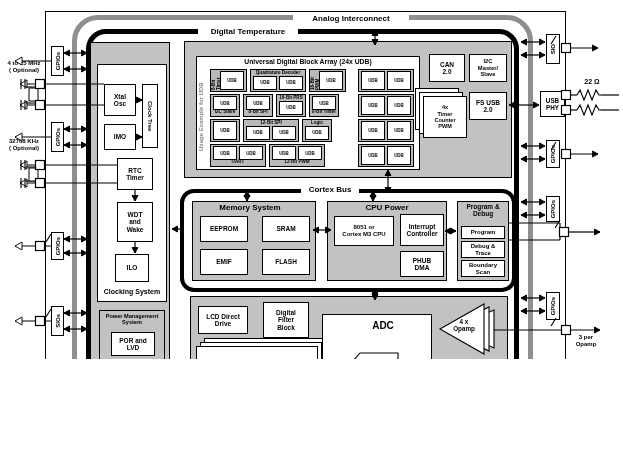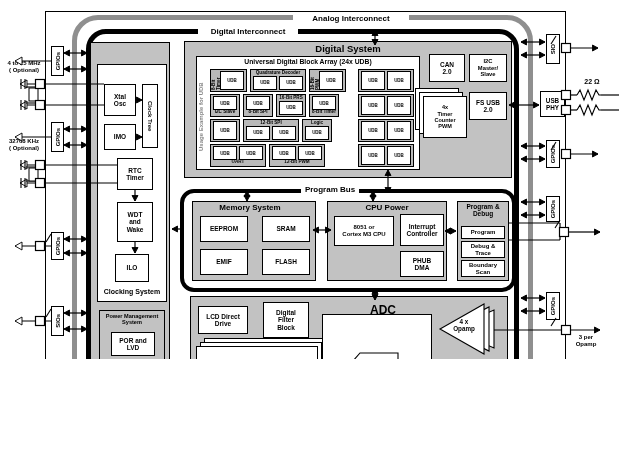--- a/index.html
+++ b/index.html
@@ -222,21 +222,21 @@
       <rect x="561.5" y="149.5" width="9" height="9" fill="#fff" stroke="#000" stroke-width="1.2"></rect>
       <rect x="559.5" y="227.5" width="9" height="9" fill="#fff" stroke="#000" stroke-width="1.2"></rect>
       <rect x="561.5" y="325.5" width="9" height="9" fill="#fff" stroke="#000" stroke-width="1.2"></rect>
       <rect x="561.5" y="392.5" width="9" height="9" fill="#fff" stroke="#000" stroke-width="1.2"></rect>
     </svg>
 
   <div class="rect outer" style="left:45px;top:11px;width:521px;height:452px;"></div>
   <div class="rect ring-gray" style="left:72px;top:15px;width:461px;height:436px;"></div>
   <div class="rect ring-black" style="left:86px;top:29px;width:433px;height:410px;"></div>
   <div class="buslabel" style="left:293px;top:13px;width:116px;">Analog Interconnect</div>
-  <div class="buslabel" style="left:198px;top:26px;width:100px;">Digital Interconnect</div>
+  <div class="buslabel" style="left:198px;top:26px;width:100px;">Digital Temperature</div>
 
   <div class="panel" style="left:90px;top:42px;width:80px;height:386px;"></div>
   <div class="box" style="left:97px;top:64px;width:70px;height:238px;background:#fff;z-index:6;"></div>
   <div class="box" style="left:104px;top:84px;width:32px;height:32px;">Xtal
 Osc</div>
   <div class="box" style="left:142px;top:84px;width:16px;height:64px;"><span class="vtext-down" style="font-size:6px;">Clock Tree</span></div>
   <div class="box" style="left:104px;top:124px;width:32px;height:26px;">IMO</div>
   <div class="box" style="left:117px;top:158px;width:36px;height:32px;">RTC
 Timer</div>
   <div class="box" style="left:117px;top:202px;width:36px;height:40px;">WDT
@@ -248,39 +248,38 @@
   <div class="title" style="left:99px;top:313px;width:66px;font-size:5.6px;">Power Management
 System</div>
   <div class="box" style="left:111px;top:332px;width:44px;height:24px;">POR and
 LVD</div>
   <div class="box" style="left:111px;top:360px;width:44px;height:24px;">Sleep
 Power</div>
   <div class="box" style="left:107px;top:388px;width:50px;height:15px;font-size:6px;">1.8 V LDO</div>
   <div class="box" style="left:107px;top:407px;width:50px;height:15px;font-size:6px;">SMP</div>
 
   <div class="panel" style="left:184px;top:41px;width:328px;height:137px;"></div>
-  <div class="title" style="left:184px;top:44px;width:328px;font-size:9.5px;">Digital System</div>
   <div class="box" style="left:196px;top:56px;width:224px;height:114px;z-index:6;"></div>
   <div class="title" style="left:198px;top:58px;width:220px;font-size:6.8px;">Universal Digital Block Array (24x UDB)</div>
   <div class="abs vtext" style="left:198px;top:68px;width:10px;height:98px;font-size:6px;font-weight:bold;color:#8a8a8a;z-index:12;text-align:center;">Usage Example for UDB</div>
   <div id="udb-rows"><div class="udb-row"><div class="udb-group h"><div class="udb-glabel-v">8-Bit Timer</div><div class="udb-cells"><div class="udb-cell">UDB</div></div></div><div class="udb-group"><div class="udb-glabel">Quadrature Decoder</div><div class="udb-cells"><div class="udb-cell">UDB</div><div class="udb-cell">UDB</div></div></div><div class="udb-group h"><div class="udb-glabel-v">16-Bit PWM</div><div class="udb-cells"><div class="udb-cell">UDB</div></div></div><div class="udb-group" style="margin-left: auto;"><div class="udb-cells"><div class="udb-cell">UDB</div><div class="udb-cell">UDB</div></div></div></div><div class="udb-row"><div class="udb-group"><div class="udb-cells"><div class="udb-cell">UDB</div></div><div class="udb-glabel">I2C Slave</div></div><div class="udb-group"><div class="udb-cells"><div class="udb-cell">UDB</div></div><div class="udb-glabel">8-Bit SPI</div></div><div class="udb-group"><div class="udb-glabel">16-Bit PRS</div><div class="udb-cells"><div class="udb-cell">UDB</div></div></div><div class="udb-group"><div class="udb-cells"><div class="udb-cell">UDB</div></div><div class="udb-glabel">8-Bit Timer</div></div><div class="udb-group" style="margin-left: auto;"><div class="udb-cells"><div class="udb-cell">UDB</div><div class="udb-cell">UDB</div></div></div></div><div class="udb-row"><div class="udb-group"><div class="udb-cells"><div class="udb-cell">UDB</div></div></div><div class="udb-group"><div class="udb-glabel">12-Bit SPI</div><div class="udb-cells"><div class="udb-cell">UDB</div><div class="udb-cell">UDB</div></div></div><div class="udb-group"><div class="udb-glabel">Logic</div><div class="udb-cells"><div class="udb-cell">UDB</div></div></div><div class="udb-group" style="margin-left: auto;"><div class="udb-cells"><div class="udb-cell">UDB</div><div class="udb-cell">UDB</div></div></div></div><div class="udb-row"><div class="udb-group"><div class="udb-cells"><div class="udb-cell">UDB</div><div class="udb-cell">UDB</div></div><div class="udb-glabel">UART</div></div><div class="udb-group"><div class="udb-cells"><div class="udb-cell">UDB</div><div class="udb-cell">UDB</div></div><div class="udb-glabel">12-Bit PWM</div></div><div class="udb-group" style="margin-left: auto;"><div class="udb-cells"><div class="udb-cell">UDB</div><div class="udb-cell">UDB</div></div></div></div></div>
   <div class="box" style="left:429px;top:54px;width:36px;height:28px;">CAN
 2.0</div>
   <div class="box" style="left:469px;top:54px;width:38px;height:28px;font-size:5.8px;">I2C
 Master/
 Slave</div>
   <div class="box" style="left:469px;top:92px;width:38px;height:28px;">FS USB
 2.0</div>
   <div class="box stack-ul" style="left:423px;top:96px;width:44px;height:42px;font-size:5.5px;">4x
 Timer
 Counter
 PWM</div>
 
   <div class="rect busrect" style="left:180px;top:189px;width:336px;height:103px;"></div>
-  <div class="buslabel" style="left:301px;top:184px;width:58px;">Program Bus</div>
+  <div class="buslabel" style="left:301px;top:184px;width:58px;">Cortex Bus</div>
 
   <div class="panel" style="left:192px;top:201px;width:124px;height:80px;z-index:7;"></div>
   <div class="title" style="left:188px;top:204px;width:124px;font-size:8px;">Memory System</div>
   <div class="box" style="left:200px;top:216px;width:48px;height:26px;">EEPROM</div>
   <div class="box" style="left:262px;top:216px;width:48px;height:26px;">SRAM</div>
   <div class="box" style="left:200px;top:249px;width:48px;height:26px;">EMIF</div>
   <div class="box" style="left:262px;top:249px;width:48px;height:26px;">FLASH</div>
 
   <div class="panel" style="left:327px;top:201px;width:120px;height:80px;z-index:7;"></div>
   <div class="title" style="left:327px;top:204px;width:120px;font-size:8px;">CPU Power</div>
@@ -313,21 +312,21 @@
   <div class="box" style="left:198px;top:414px;width:50px;height:15px;">CapSense</div>
 
   <svg class="shape" style="left:264px;top:378px;" width="60" height="44">
     <polygon points="10,2 40,2 56,16 40,30 10,30" fill="#fff" stroke="#000" stroke-width="1.1"></polygon>
     <polygon points="5,7 35,7 51,21 35,35 5,35" fill="#fff" stroke="#000" stroke-width="1.1"></polygon>
     <polygon points="0,12 30,12 46,26 30,40 0,40" fill="#fff" stroke="#000" stroke-width="1.1"></polygon>
   </svg>
   <div class="shapelabel" style="left:264px;top:396px;width:42px;">4 x DAC</div>
 
   <div class="box" style="left:322px;top:314px;width:110px;height:112px;align-items:flex-start;"></div>
-  <div class="title" style="left:322px;top:304px;width:110px;font-size:12px;padding-left:12px;">ADC</div>
+  <div class="title" style="left:322px;top:320px;width:110px;font-size:10px;padding-left:12px;">ADC</div>
   <svg class="shape" style="left:344px;top:352px;" width="56" height="36">
     <polygon points="54,1 16,1 1,18 16,35 54,35" fill="#fff" stroke="#000" stroke-width="1.1"></polygon>
   </svg>
   <div class="shapelabel" style="left:352px;top:361px;width:42px;">Del Sig
 ADC</div>
 
   <svg class="shape" style="left:436px;top:302px;" width="60" height="54">
     <polygon points="58,8 58,46 14,27" fill="#fff" stroke="#000" stroke-width="1.1"></polygon>
     <polygon points="53,5 53,49 9,27" fill="#fff" stroke="#000" stroke-width="1.1"></polygon>
     <polygon points="48,2 48,52 4,27" fill="#fff" stroke="#000" stroke-width="1.1"></polygon>

